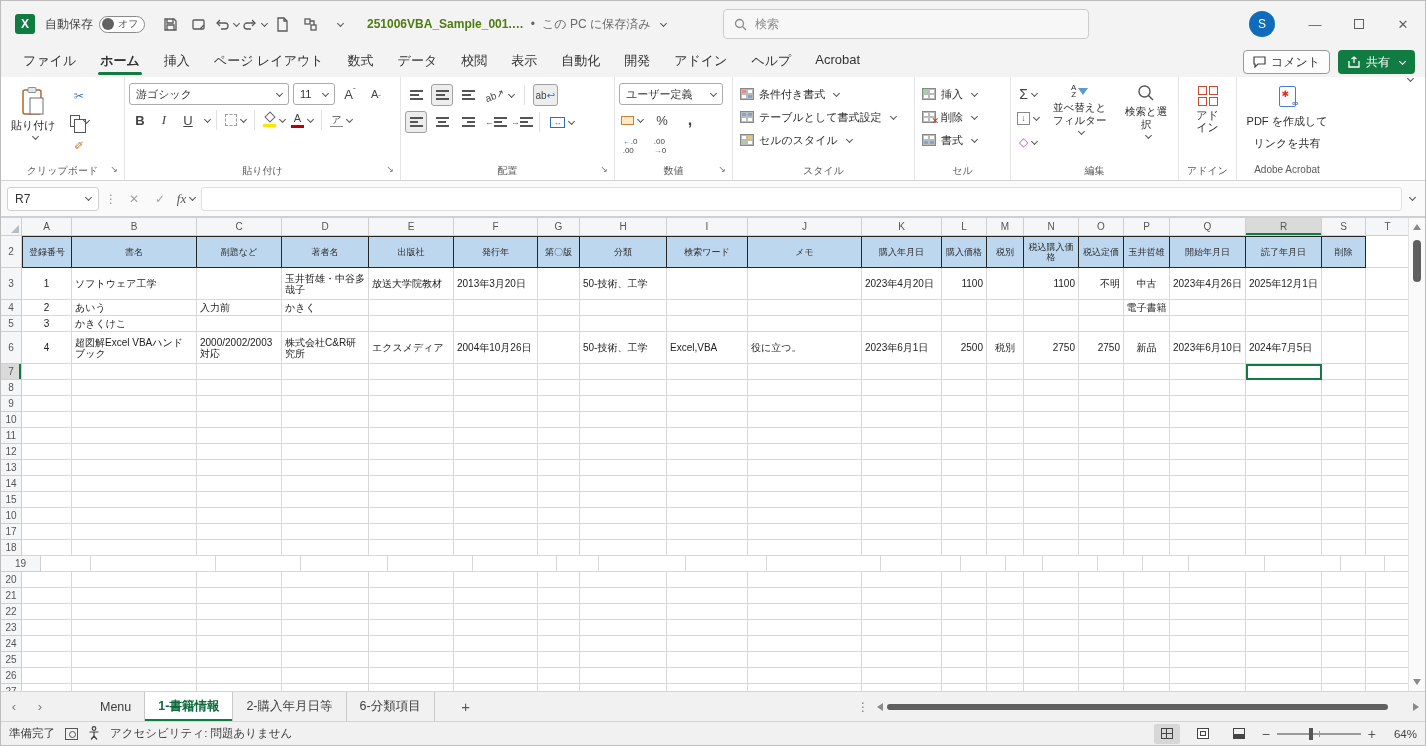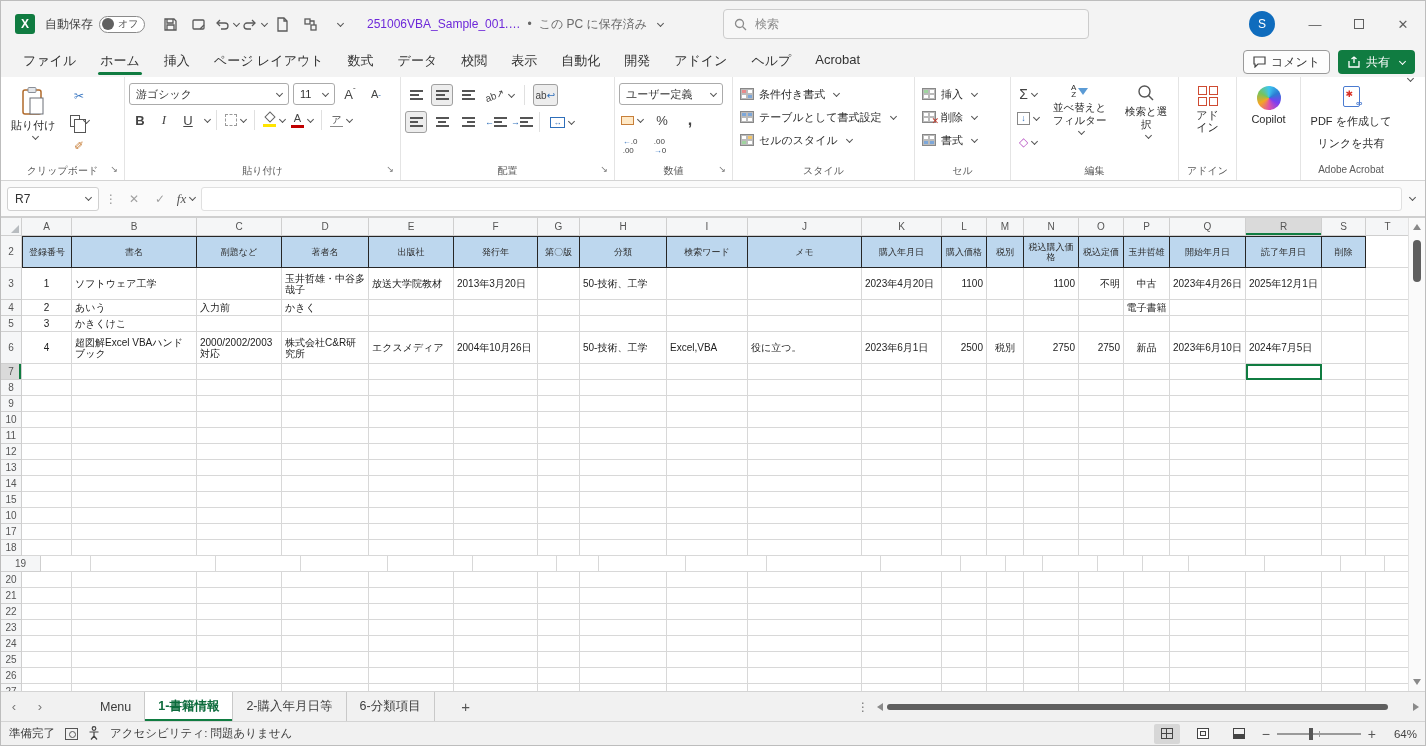--- a/index.html
+++ b/index.html
@@ -22,21 +22,21 @@
   .fname .dot{color:#666;}
   .searchbox{position:absolute;left:722px;top:8px;width:366px;height:30px;background:#f7f7f7;border:1px solid #cccccc;border-radius:4px;display:flex;align-items:center;padding:0 10px;gap:8px;color:#8b8b8b;}
   .winbtns{position:absolute;right:0;top:0;height:46px;display:flex;align-items:center;}
   .avatar{width:26px;height:26px;border-radius:50%;background:#0F6CBD;color:#fff;display:flex;align-items:center;justify-content:center;font-size:12px;margin-right:18px;}
   .wbtn{width:44px;height:46px;display:flex;align-items:center;justify-content:center;color:#5f5f5f;font-size:13px;}
   .maxglyph{width:10px;height:10px;border:1px solid #5f5f5f;}
 
   
   .tabrow{height:30px;display:flex;align-items:flex-start;padding-left:10px;flex:0 0 auto;position:relative;background:#f3f3f3;}
   .rtab{padding:5px 12px 7px;font-size:13px;color:#333;cursor:default;position:relative;white-space:nowrap;}
-  .rtab.active{font-weight:normal;}
+  .rtab.active{font-weight:bold;}
   .rtab.active::after{content:"";position:absolute;left:10px;right:10px;bottom:2px;height:3px;background:#107C41;border-radius:2px;}
   .tabrow-right{position:absolute;right:10px;bottom:3px;display:flex;gap:8px;align-items:center;}
   .commentbtn{height:24px;border:1px solid #9a9a9a;border-radius:4px;background:#fdfdfd;display:flex;align-items:center;gap:5px;padding:0 9px;color:#333;}
   .sharebtn{height:24px;border-radius:4px;background:#107C41;color:#fff;display:flex;align-items:center;gap:6px;padding:0 10px;}
   .sharebtn .chev{border-color:#fff;}
 
   
   .ribbon{height:104px;background:#fff;border-bottom:1px solid #d4d4d4;display:flex;flex:0 0 auto;position:relative;}
   .rgroup{display:flex;flex-direction:column;border-right:1px solid #e4e4e4;padding:4px 4px 0;}
   .gbody{flex:1;display:flex;align-items:flex-start;}
@@ -205,21 +205,21 @@
             <rect x="2" y="2" width="5" height="5"></rect>
             <rect x="8" y="8" width="5" height="5"></rect>
             <path d="M7 4h4v4"></path>
           </svg>
         </div>
       <div class="qbtn">
           <span class="chev"></span>
         </div>
     </div>
     <div class="fname">
-      <span style="color:#6d28d9;">251006VBA_Sample_001.…</span>
+      <span style="color:#4d7c0f;font-weight:bold;">251006VBA_Sample_001.…</span>
       <span class="dot">•</span>
       <span style="color:#6b6b6b;">この PC に保存済み</span>
       <span class="chev"></span>
     </div>
     <div class="searchbox">
       <svg width="13" height="13" viewBox="0 0 13 13">
           <circle cx="5.5" cy="5.5" r="4" fill="none" stroke="#8b8b8b" stroke-width="1.3"></circle>
           <path d="M8.5 8.5 L12 12" stroke="#8b8b8b" stroke-width="1.3"></path>
         </svg>
       <span>検索</span>
@@ -585,29 +585,20 @@
               <i></i>
               <i></i>
               <i></i>
             </span>
           <span style="width:26px;line-height:12px;">アドイン</span>
         </div>
       </div>
       <div class="glabel"><span>アドイン</span></div>
     </div>
 
-    <div class="rgroup" style="width:64px">
-      <div class="gbody" style="justify-content:center;">
-        <div class="bigbtn">
-          <span class="copiloticon"></span>
-          <span>Copilot</span>
-        </div>
-      </div>
-      <div class="glabel"></div>
-    </div>
 
     <div class="rgroup" style="width:100px;border-right:none;">
       <div class="gbody" style="justify-content:center;">
         <div class="bigbtn">
           <span class="pdfic"></span>
           <span style="width:86px;line-height:22px;">PDF を作成してリンクを共有</span>
         </div>
       </div>
       <div class="glabel"><span>Adobe Acrobat</span></div>
     </div>

